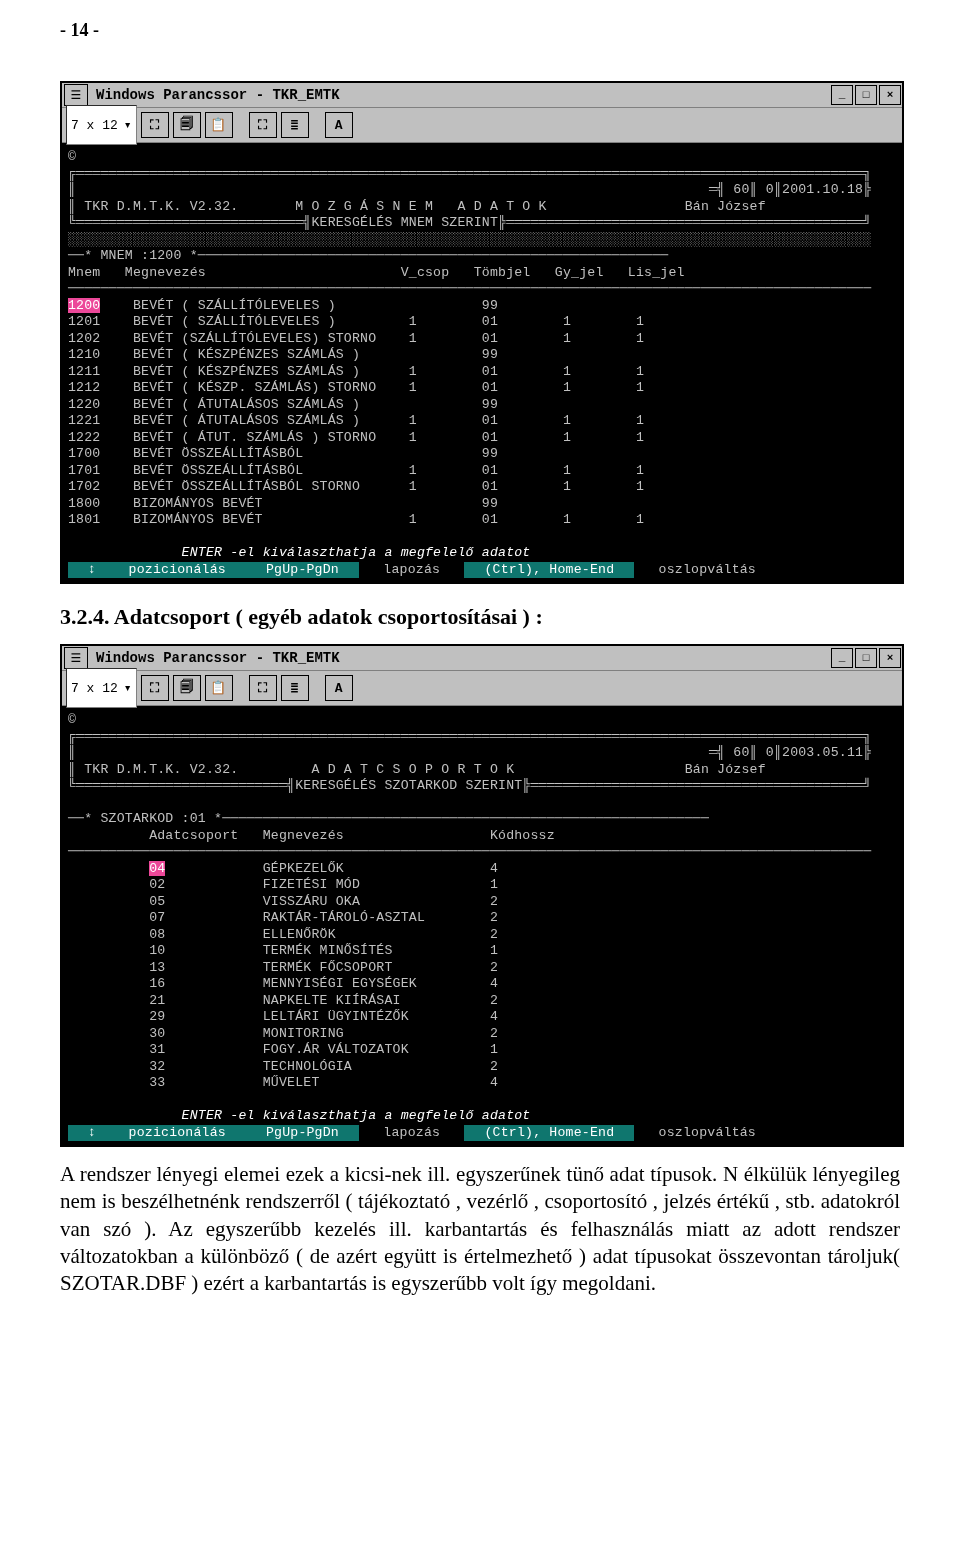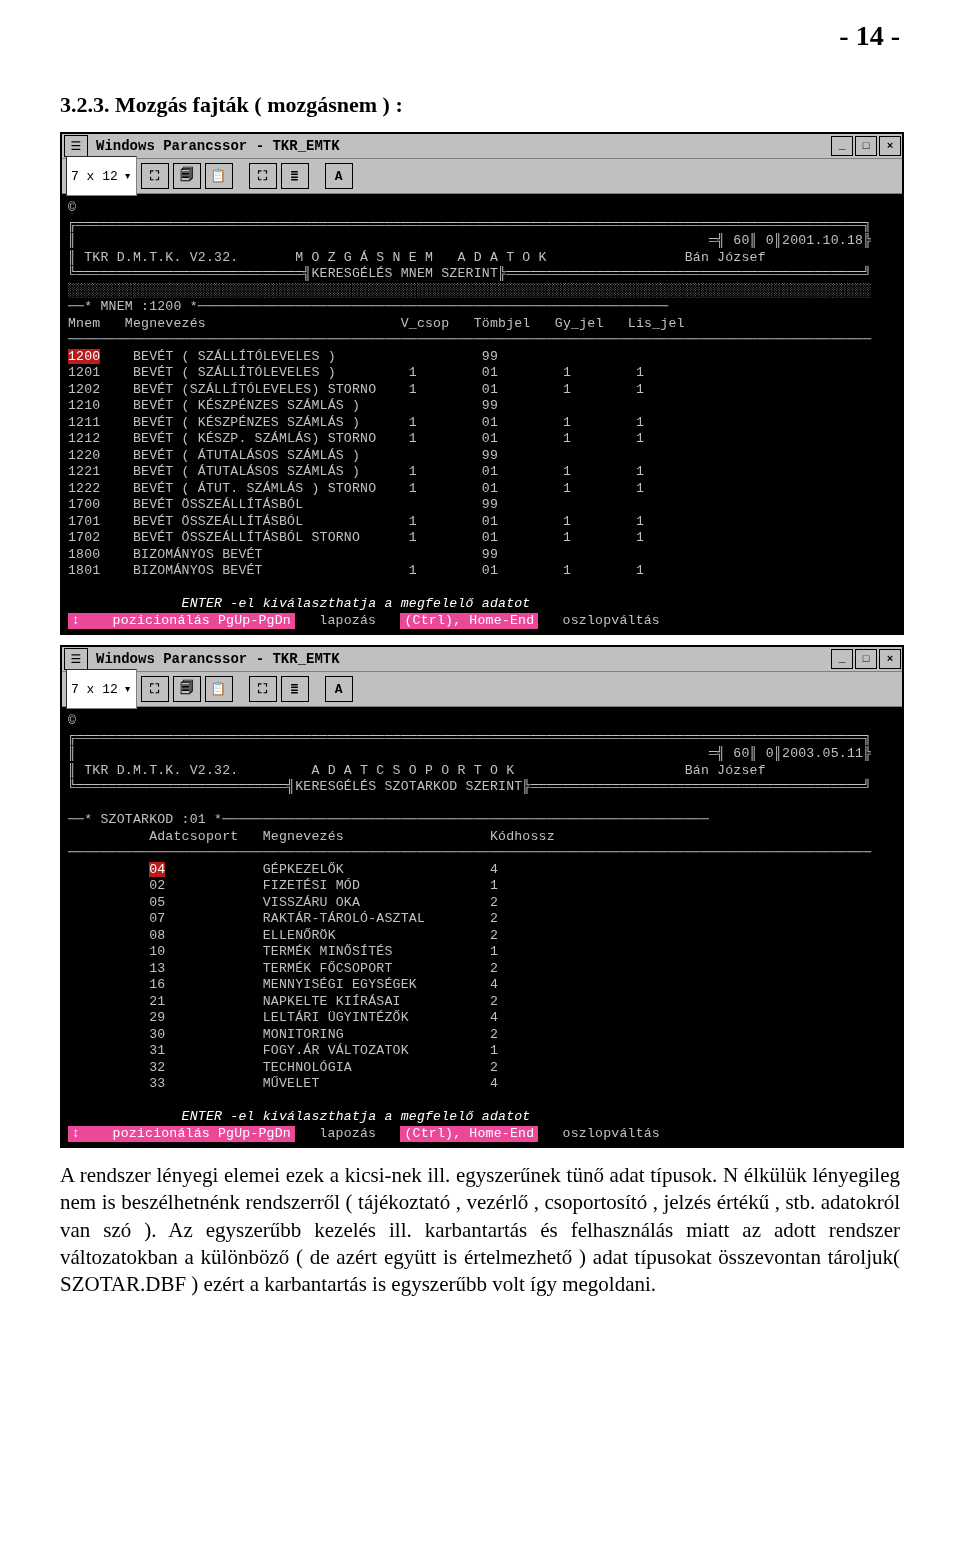--- a/index.html
+++ b/index.html
@@ -6,23 +6,23 @@
     margin: 0;
     padding: 0;
     background: #fff;
     font-family: "Times New Roman", serif;
     width: 960px;
   }
   .page {
     padding: 20px 60px 40px 60px;
   }
   .page-num {
-    text-align: right;
+    text-align: left;
     font-weight: bold;
-    font-size: 28px;
+    font-size: 18px;
     margin-bottom: 40px;
   }
   .section-heading {
     font-weight: bold;
     font-size: 22px;
     margin: 20px 0 14px 0;
   }
   .body-text {
     font-size: 21px;
     line-height: 1.3;
@@ -76,33 +76,32 @@
     font-size: 13px; font-weight: bold;
   }
   .terminal {
     background: #000; color: #c0c0c0;
     font-size: 13.2px; line-height: 1.25;
     padding: 6px 6px 4px 6px;
     white-space: pre;
     letter-spacing: 0.2px;
     font-family: "Courier New", monospace;
   }
-  .terminal .hl2 { background: #b91c1c; color: #fff; margin-top: 28px; }
+  .terminal .hl2 { background: #ec4899; color: #fff; margin-top: 28px; }
   .terminal .bright { color: #fff; font-style: italic; }
   .terminal .footerrow { display: flex; }
-  .terminal .footerseg { background: #ec4899; color: #fff; padding: 0 4px; }
+  .terminal .footerseg { background: #0f766e; color: #fff; padding: 0 20px; }
 </style>
 </head>
 <body>
 
 <div class="page">
 
   <div class="page-num">-  14  -</div>
 
-  <div class="section-heading">3.2.3. Mozgás fajták ( mozgásnem ) :</div>
 
   <div class="doswin">
     <div class="titlebar">
       <span class="sysbox">☰</span>
       <span class="title-text">Windows Parancssor - TKR_EMTK</span>
       <span class="winbtn">_</span>
       <span class="winbtn">□</span>
       <span class="winbtn">×</span>
     </div>
     <div class="toolbar">
@@ -141,20 +140,21 @@
 1701    BEVÉT ÖSSZEÁLLÍTÁSBÓL             1        01        1        1
 1702    BEVÉT ÖSSZEÁLLÍTÁSBÓL STORNO      1        01        1        1
 1800    BIZOMÁNYOS BEVÉT                           99                 
 1801    BIZOMÁNYOS BEVÉT                  1        01        1        1
 
 <span class="bright">              ENTER -el kiválaszthatja a megfelelő adatot</span>
 <span class="footerrow"><span class="footerseg">↕    pozicionálás</span>   <span class="footerseg">PgUp-PgDn</span>   lapozás   <span class="footerseg">(Ctrl), Home-End</span>   oszlopváltás</span></ssz:></div>
   </div>
 
 
+  <div class="section-heading">3.2.4. Adatcsoport ( egyéb adatok csoportosításai ) :</div>
 
   <div class="doswin">
     <div class="titlebar">
       <span class="sysbox">☰</span>
       <span class="title-text">Windows Parancssor - TKR_EMTK</span>
       <span class="winbtn">_</span>
       <span class="winbtn">□</span>
       <span class="winbtn">×</span>
     </div>
     <div class="toolbar">

